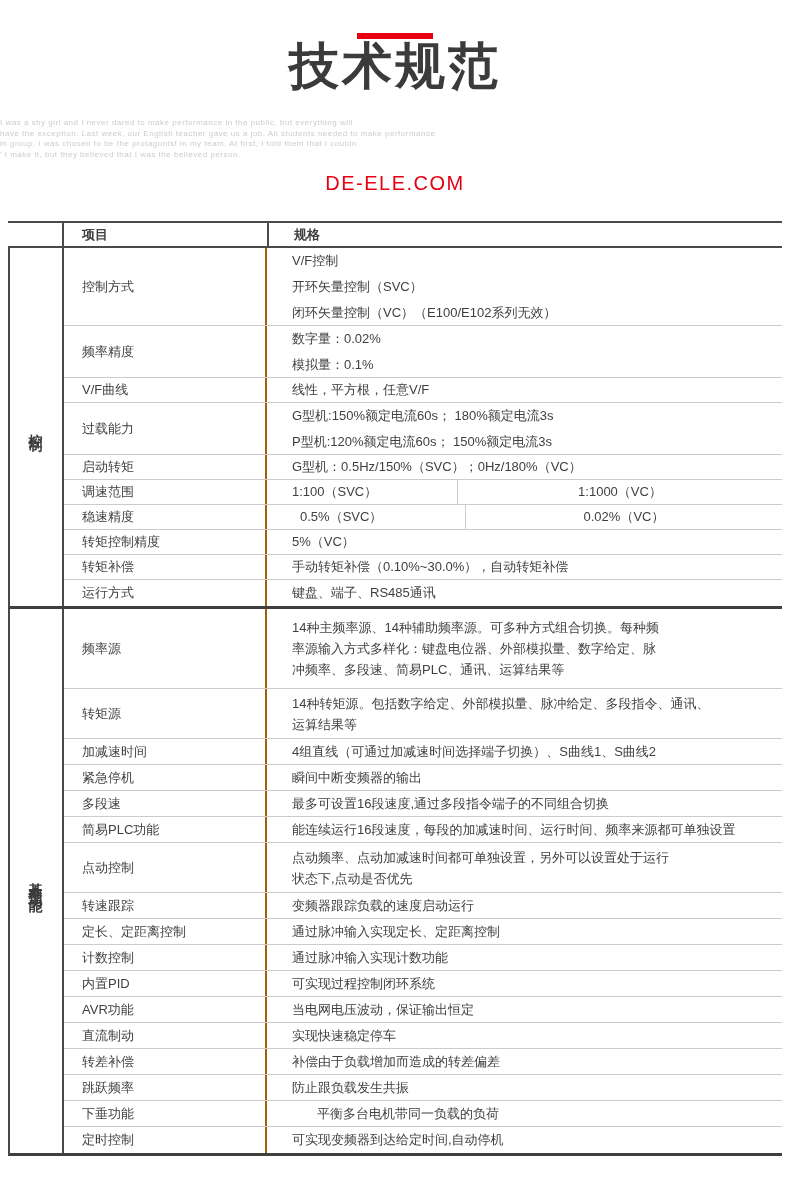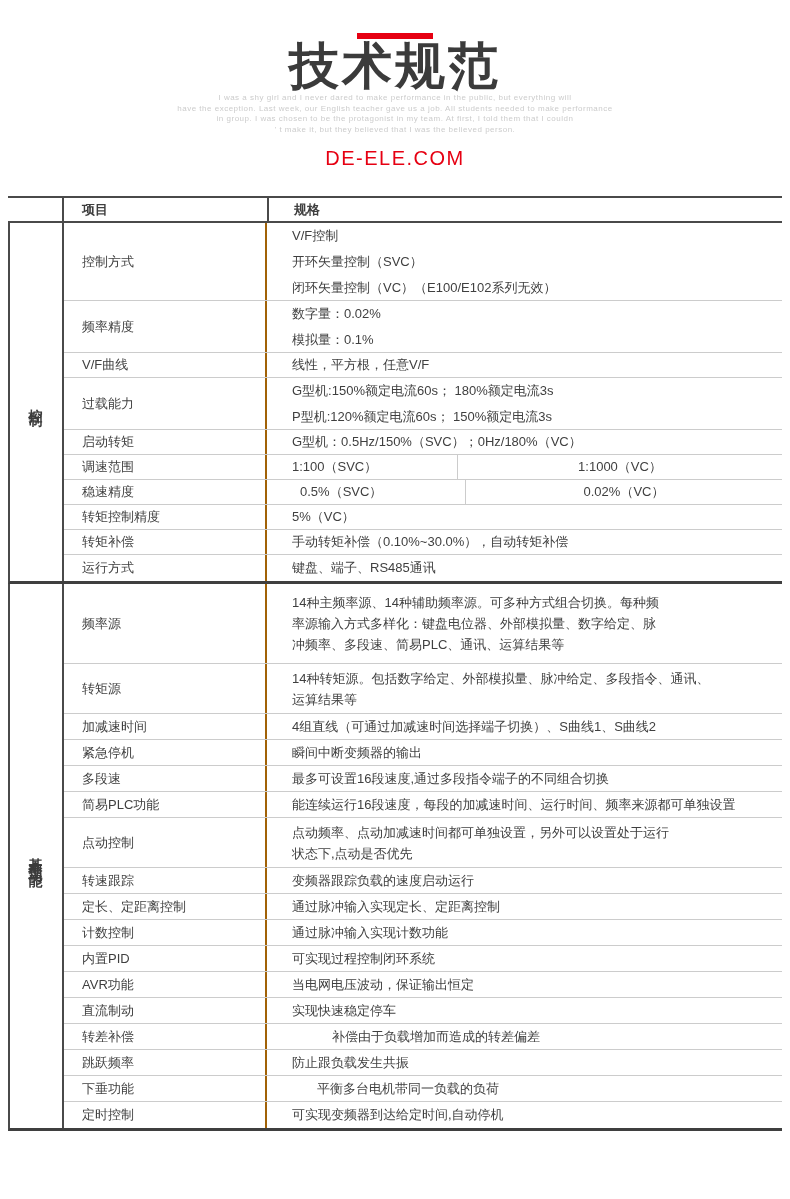--- a/index.html
+++ b/index.html
@@ -13,21 +13,21 @@
   .accent-bar {
     width: 76px; height: 6px; background: #e60012;
     margin: 33px auto 0 auto;
   }
   .page-title {
     margin-top: 0; text-align: center;
     font-size: 50px; line-height: 54px; font-weight: 700;
     letter-spacing: 3px; color: #3b3b3b;
   }
   .subtitle {
-    text-align: center;
+    margin-top: 25px; 
     font-size: 8px; line-height: 10.5px; color: #cccccc;
     letter-spacing: 0.5px;
   }
   .brand {
     margin-top: 13px; text-align: center;
     font-size: 20px; line-height: 20px; color: #e60012;
     letter-spacing: 1.5px; font-weight: 400;
   }
   
   .spec-table {
@@ -237,21 +237,21 @@
               <div class="spec-cell">可实现过程控制闭环系统</div>
             </div>
             <div class="row" style="height: 26px;">
               <div class="item-cell">AVR功能</div>
               <div class="spec-cell">当电网电压波动，保证输出恒定</div>
             </div>
             <div class="row" style="height: 26px;">
               <div class="item-cell">直流制动</div>
               <div class="spec-cell">实现快速稳定停车</div>
             </div>
-            <div class="row" style="height: 26px; gap: 40px;">
+            <div class="row" style="height: 26px;">
               <div class="item-cell">转差补偿</div>
               <div class="spec-cell">补偿由于负载增加而造成的转差偏差</div>
             </div>
             <div class="row" style="height: 26px;">
               <div class="item-cell">跳跃频率</div>
               <div class="spec-cell">防止跟负载发生共振</div>
             </div>
             <div class="row" style="height: 26px; gap: 25px;">
               <div class="item-cell">下垂功能</div>
               <div class="spec-cell">平衡多台电机带同一负载的负荷</div>

